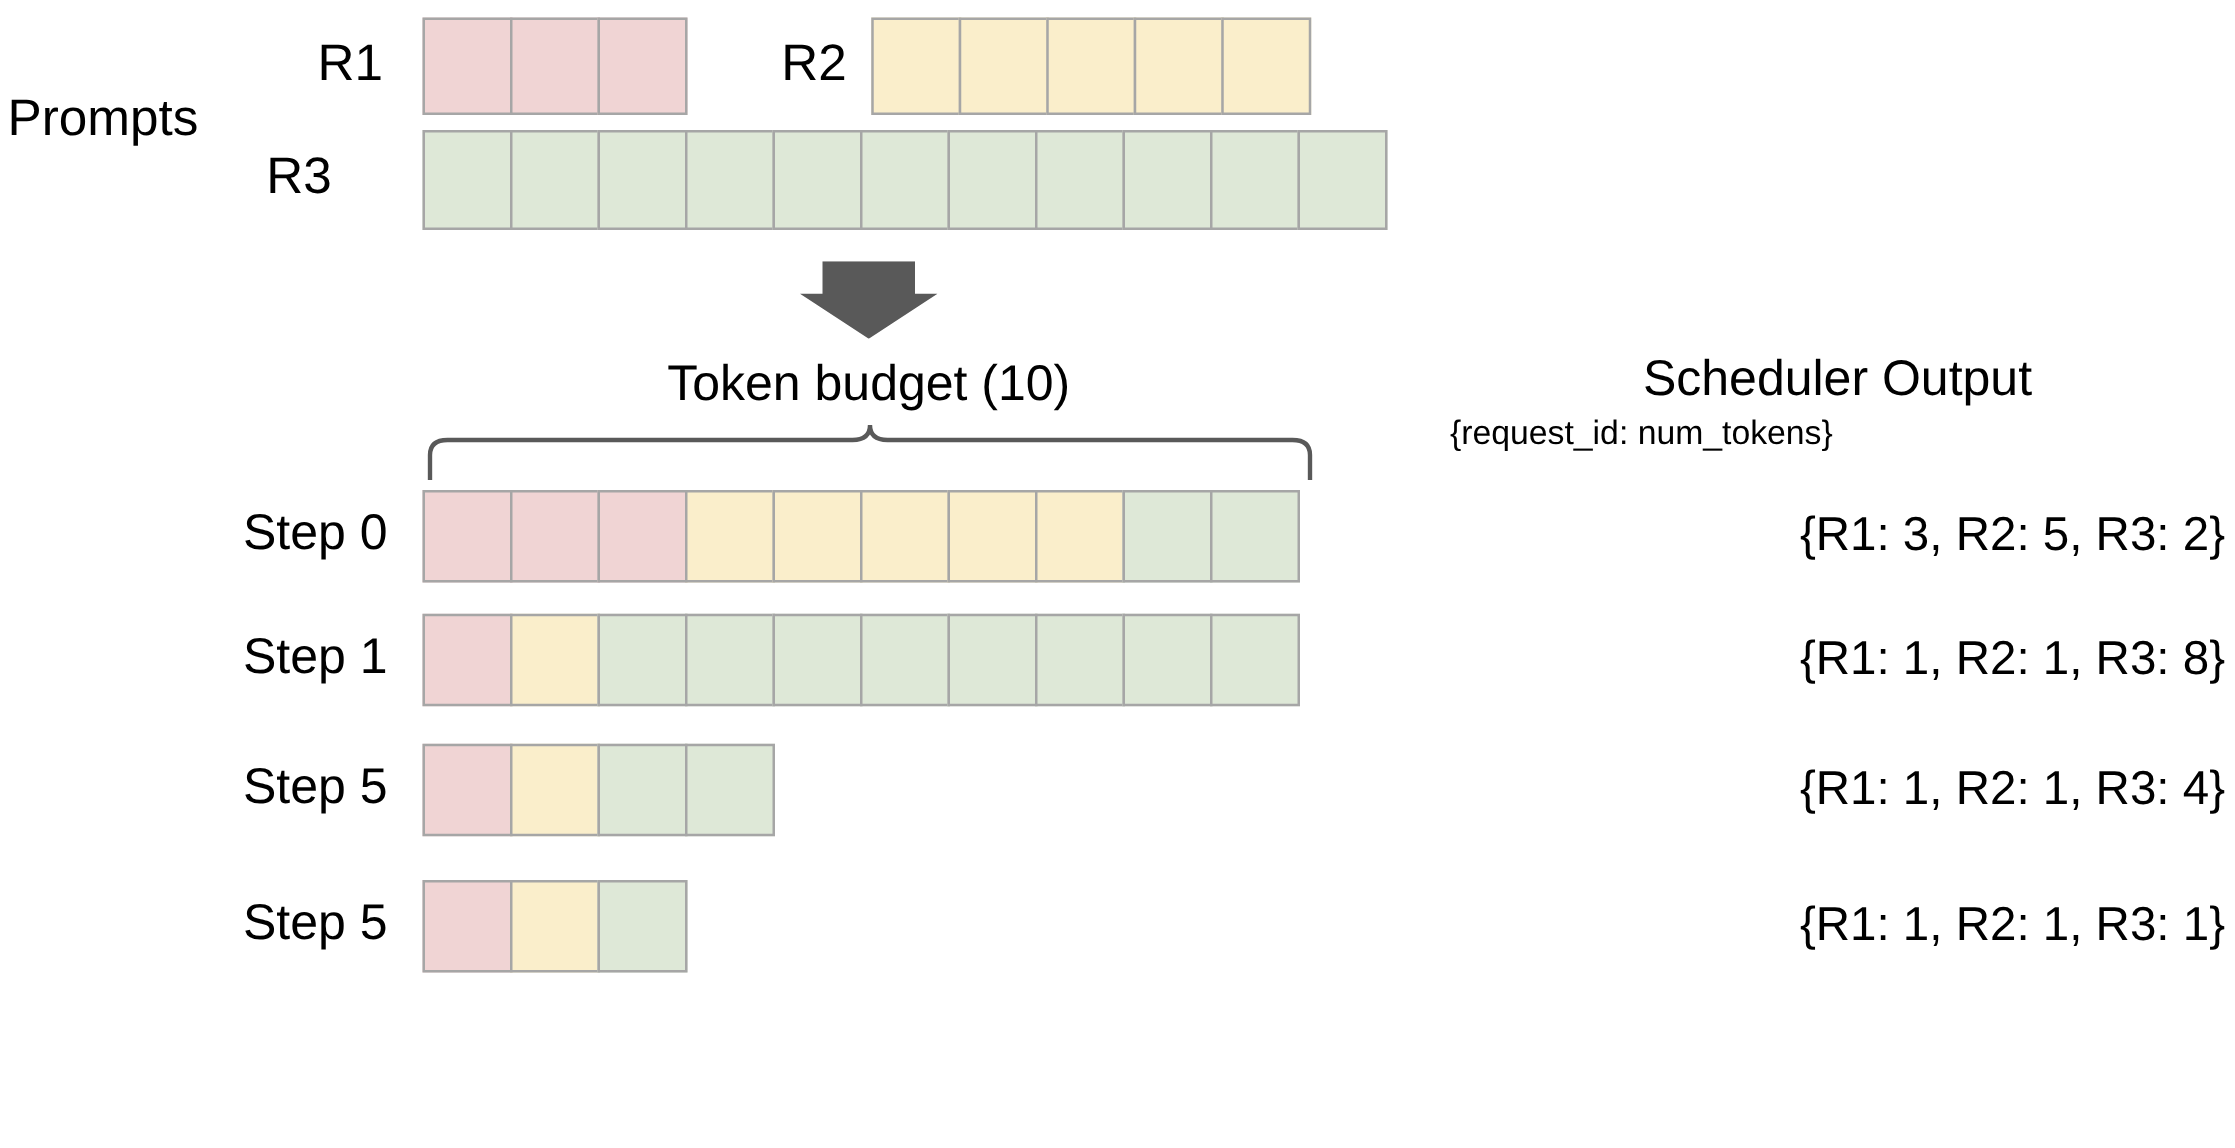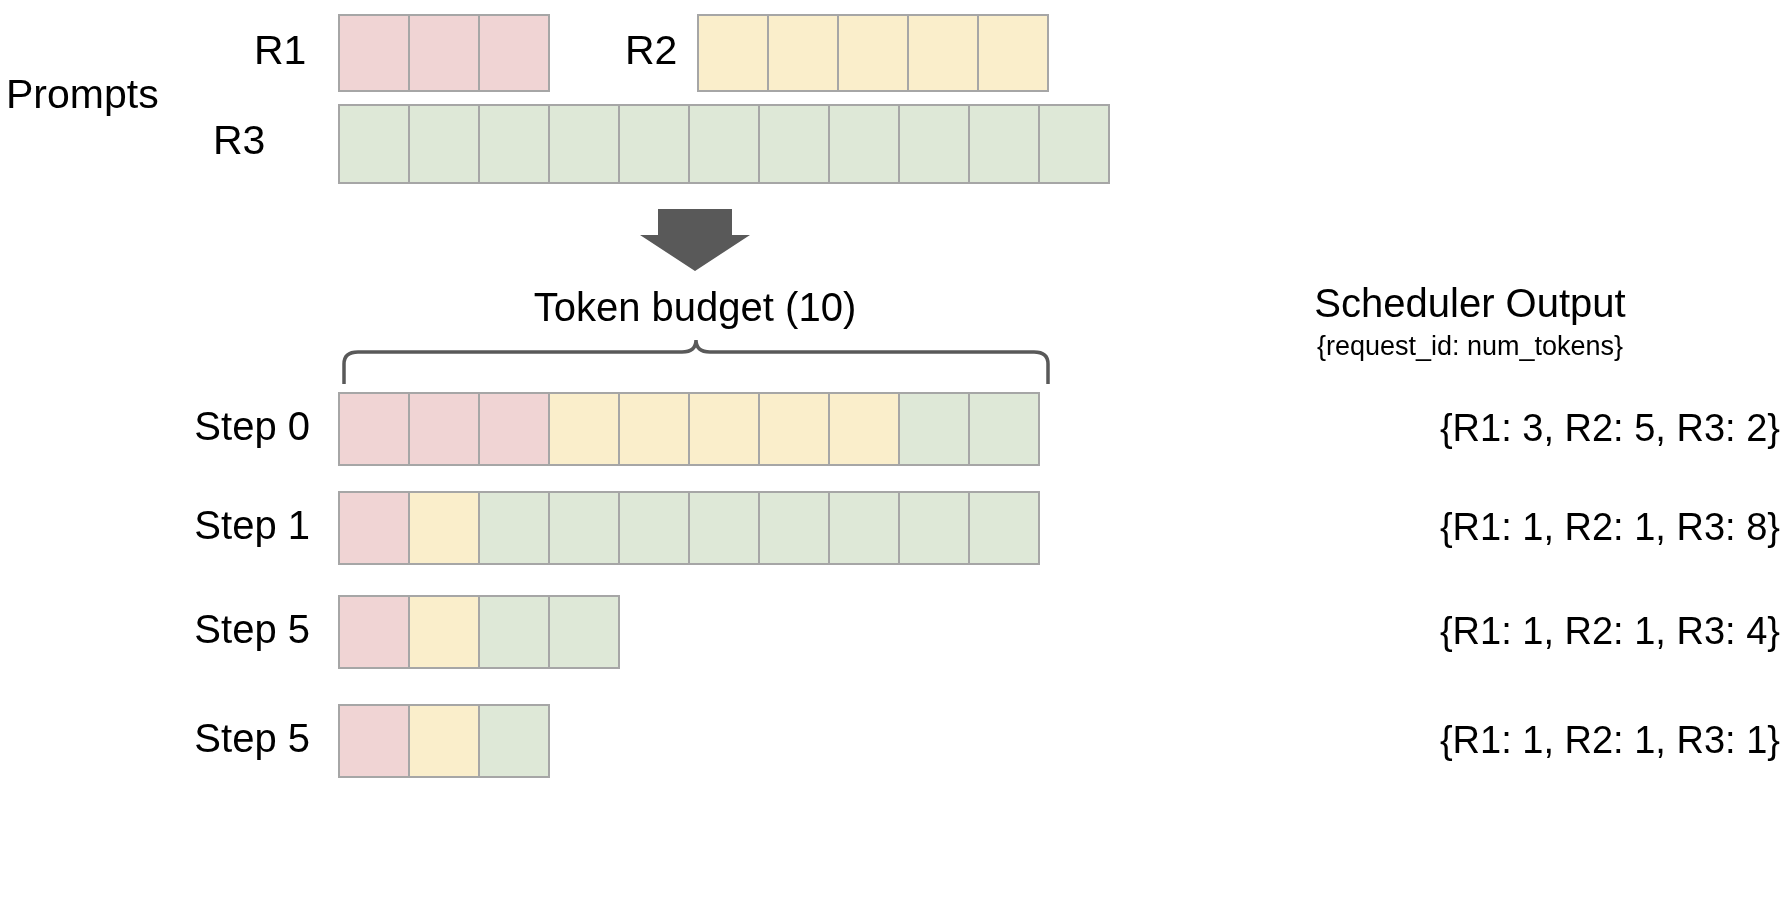--- a/index.html
+++ b/index.html
@@ -94,21 +94,20 @@
     text-align: center;
     font-size: 40px;
     line-height: 46px;
     white-space: nowrap;
   }
   #sched-subtitle {
     position: absolute;
     left: 1160px;
     top: 330px;
     width: 620px;
-    text-align: center;
     font-size: 27px;
     line-height: 32px;
     white-space: nowrap;
   }
   .sched-row {
     position: absolute;
     left: 1160px;
     width: 620px;
     text-align: right;
     font-size: 38px;

